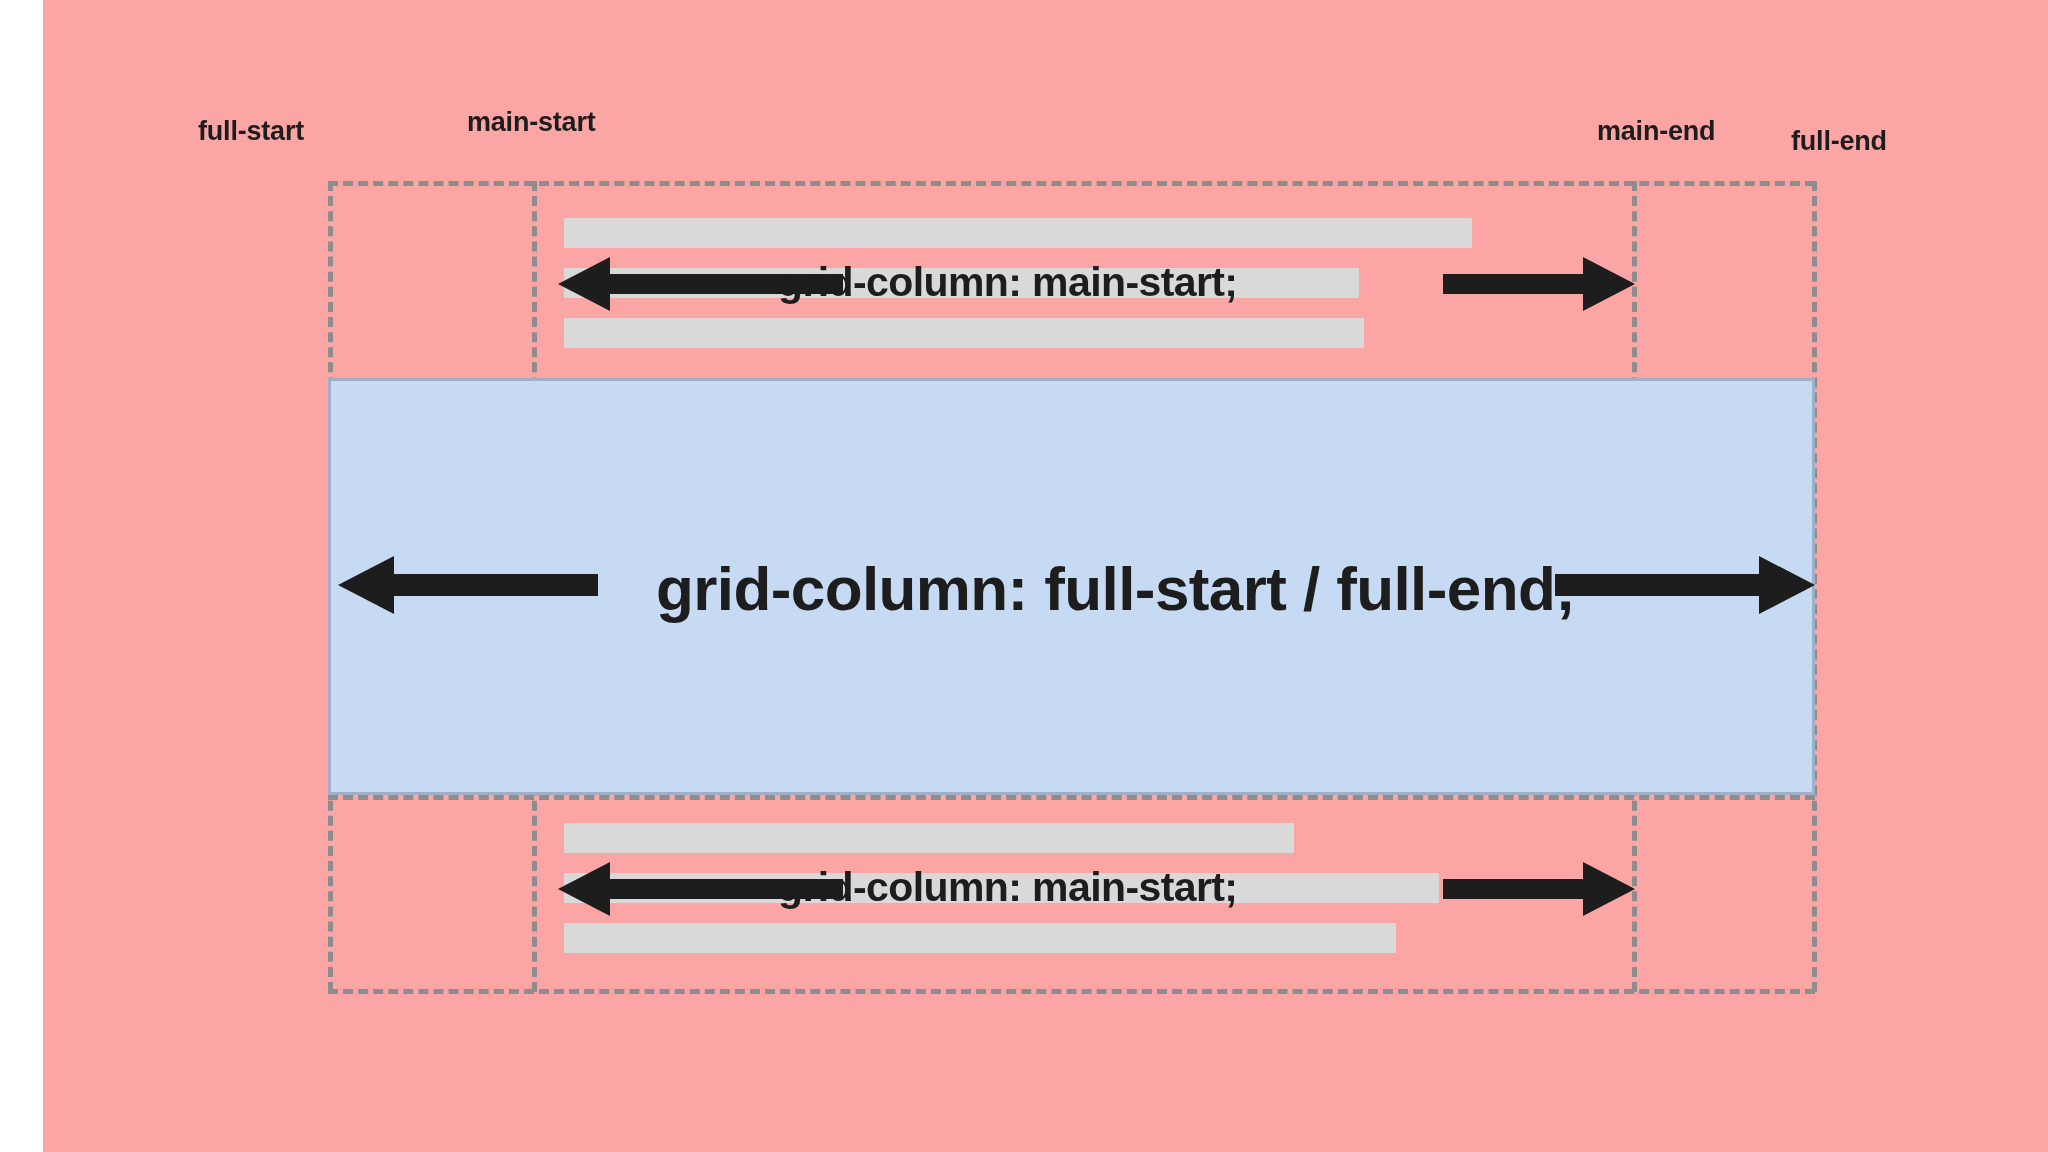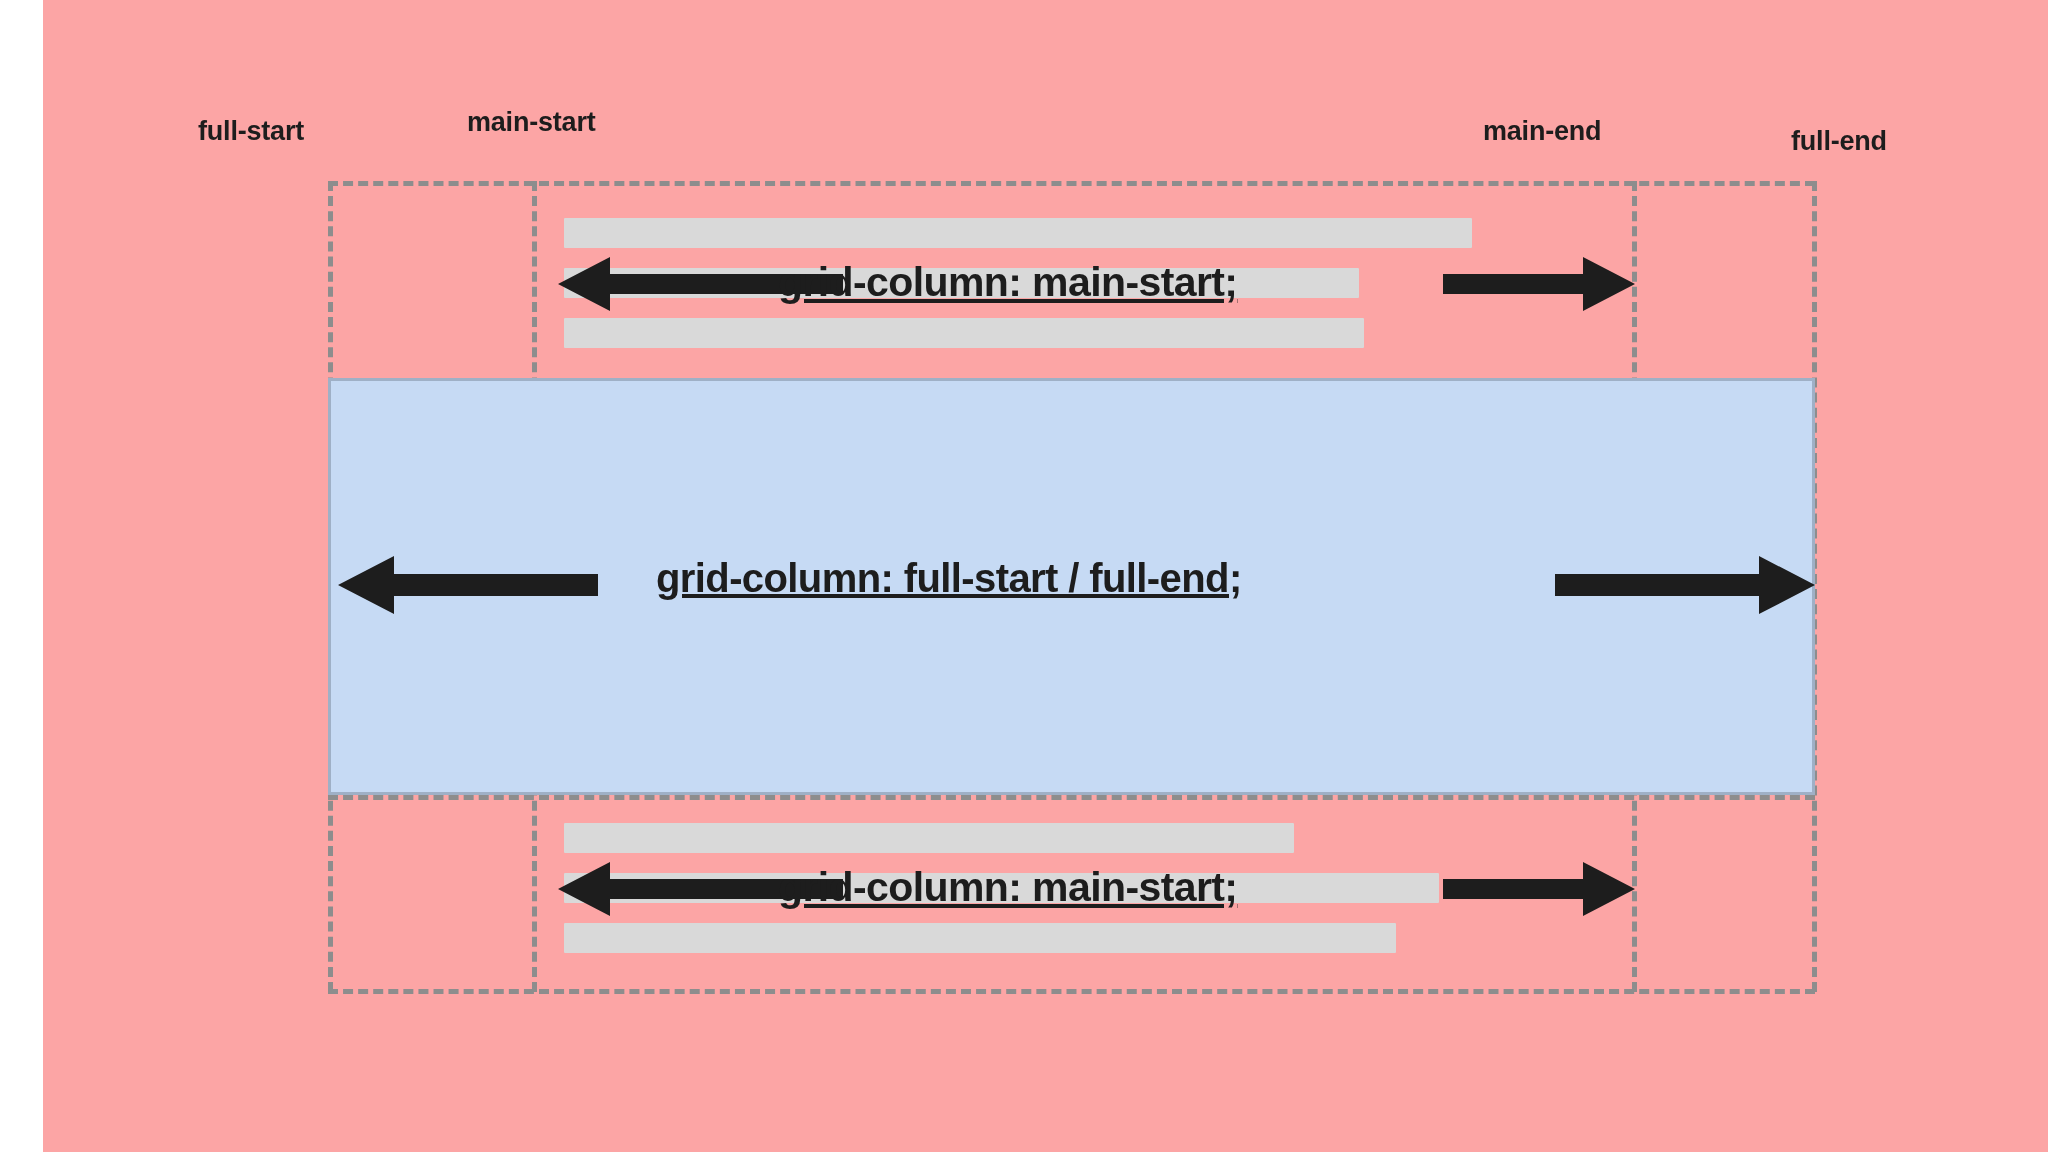--- a/index.html
+++ b/index.html
@@ -97,34 +97,33 @@
 
   
   .code-text {
     position: absolute;
     font-size: 41px;
     font-weight: 700;
     color: #1d1d1d;
     letter-spacing: -0.6px;
     white-space: nowrap;
     line-height: 1;
-    text-decoration: underline;
   }
   .code-text.big {
-    font-size: 40px;
+    font-size: 62px;
   }
 </style>
 </head>
 <body>
 
 <div id="stage">
 
   <div class="col-label" style="left:155px; top:118px;">full-start</div>
   <div class="col-label" style="left:424px; top:109px;">main-start</div>
-  <div class="col-label" style="left:1440px; top:118px;">main-end</div>
+  <div class="col-label" style="left:1554px; top:118px;">main-end</div>
   <div class="col-label" style="left:1748px; top:128px;">full-end</div>
 
   <div id="grid-frame">
     <div class="dash-v" style="left:0px;"></div>
     <div class="dash-v" style="left:204px;"></div>
     <div class="dash-v" style="left:1304px;"></div>
     <div class="dash-v" style="left:1484px;"></div>
 
     <div class="dash-h" style="top:0px;"></div>
     <div class="dash-h" style="top:197px;"></div>

